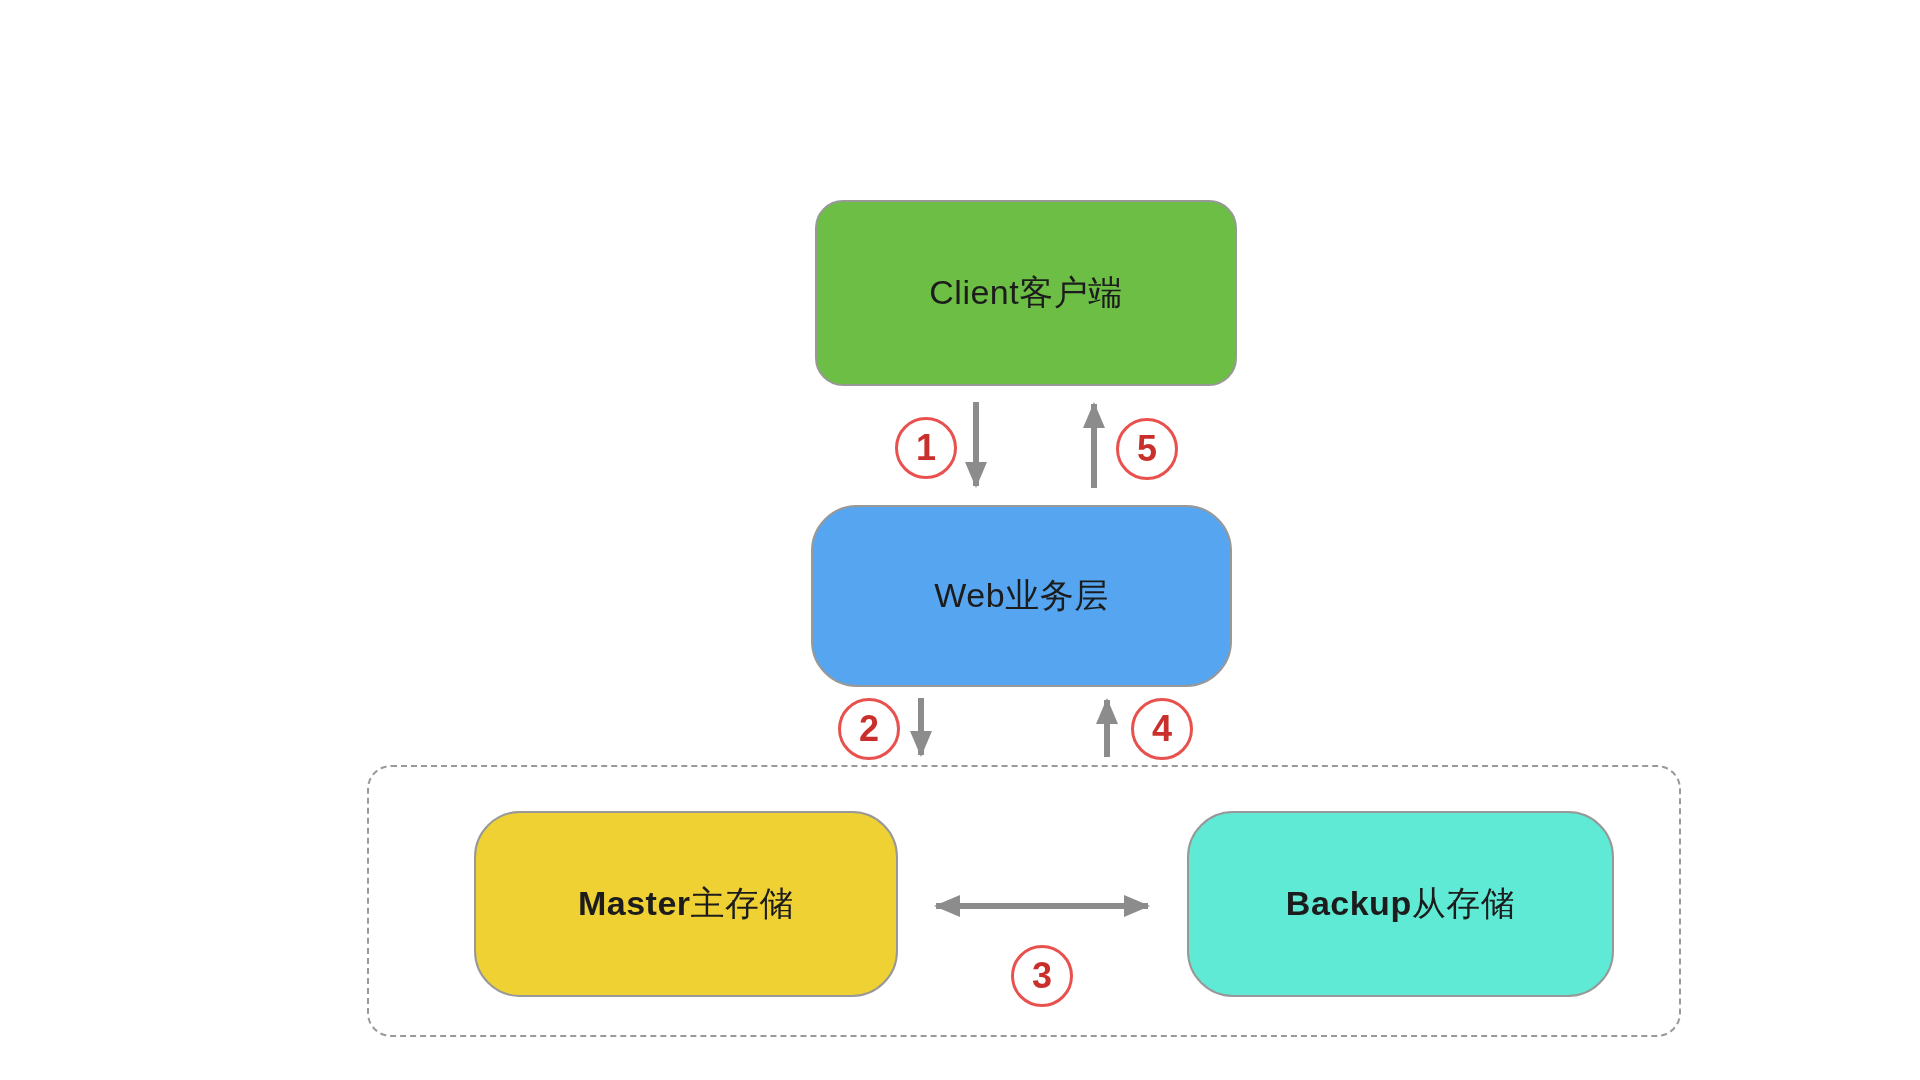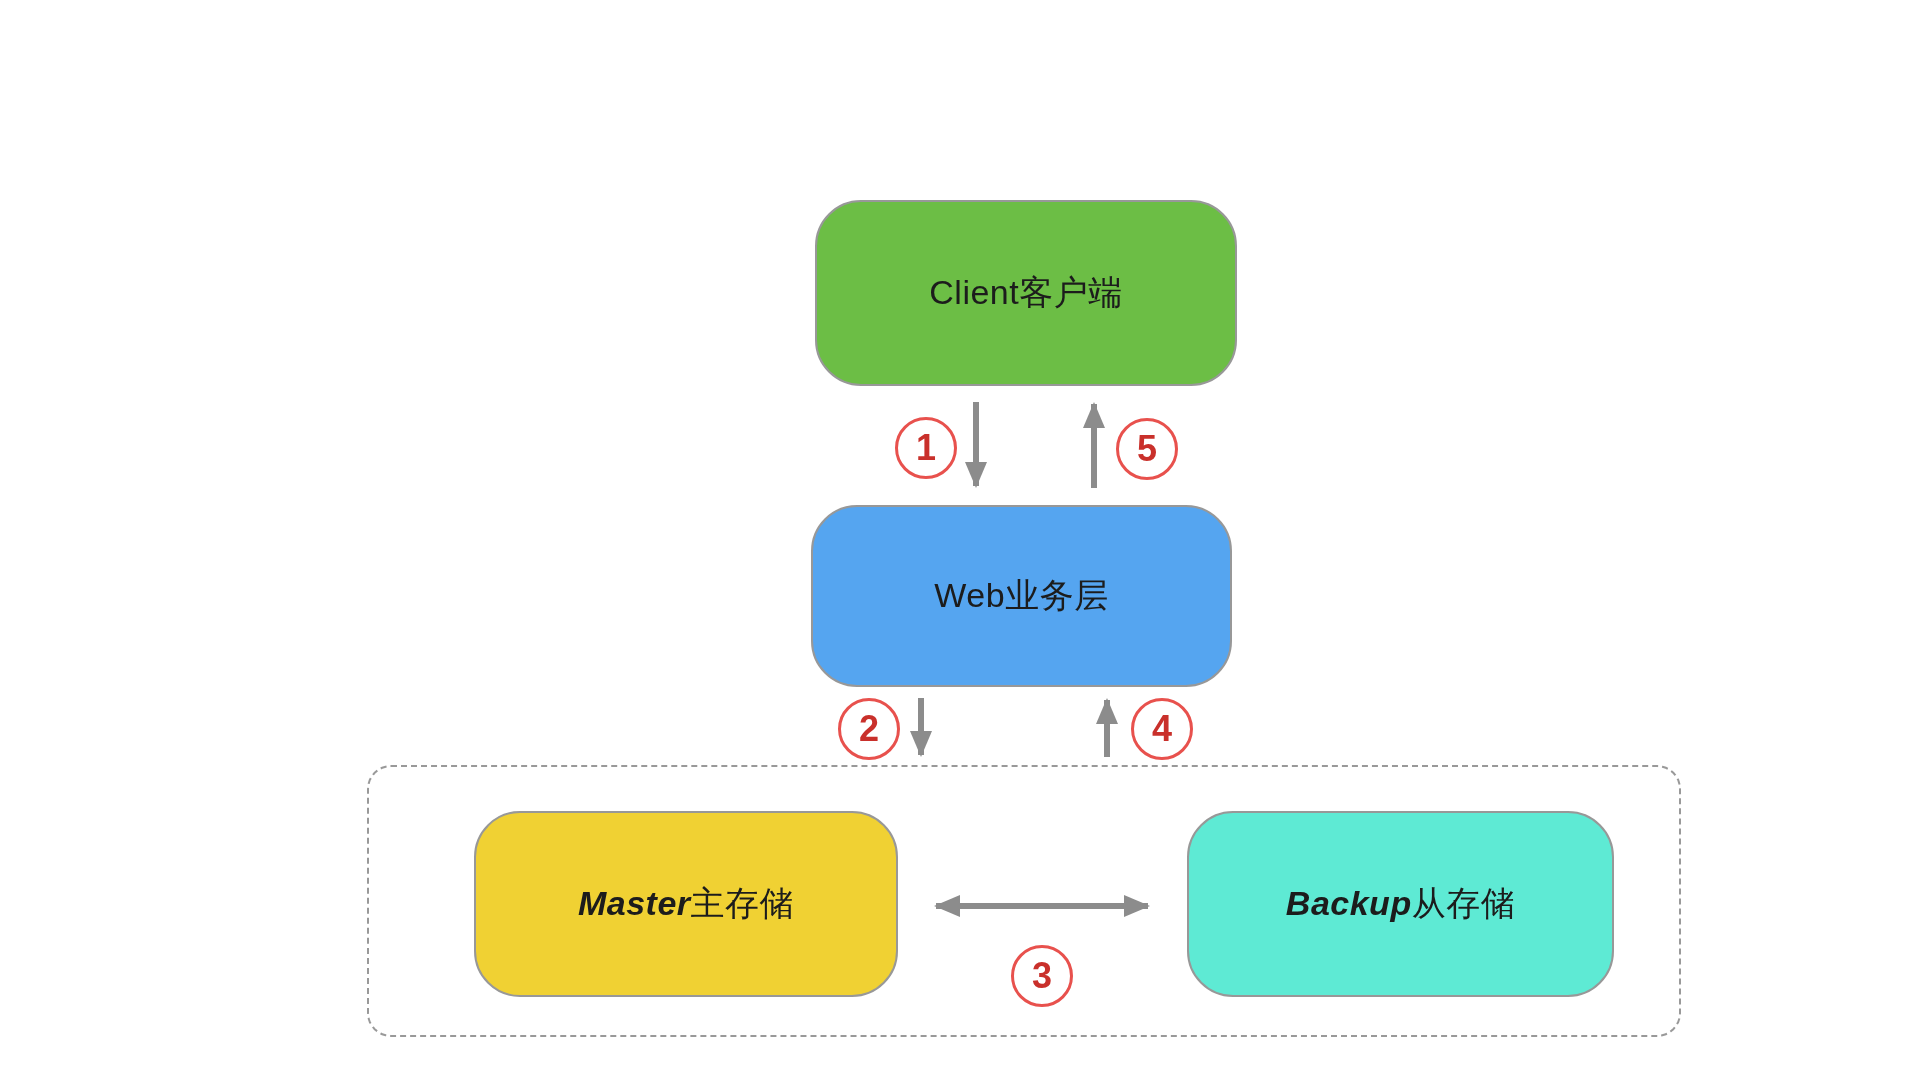--- a/index.html
+++ b/index.html
@@ -27,21 +27,20 @@
     justify-content: center;
   }
   .node-label {
     font-size: 34px;
     color: #1c1c1c;
     white-space: nowrap;
     letter-spacing: 0.5px;
   }
   .node-label .en {
     font-weight: 700;
-    font-style: italic;
   }
   .node-client { left: 815px; top: 200px; width: 422px; height: 186px; background: #6cbe45; }
   .node-web    { left: 811px; top: 505px; width: 421px; height: 182px; background: #55a5f0; }
   .node-master { left: 474px; top: 811px; width: 424px; height: 186px; background: #f0d133; }
   .node-backup { left: 1187px; top: 811px; width: 427px; height: 186px; background: #dcddde; }
   .storage-group {
     position: absolute;
     left: 367px;
     top: 765px;
     width: 1314px;
@@ -83,21 +82,21 @@
   .badge-4 { left: 1131px; top: 698px; }
   .badge-3 { left: 1011px; top: 945px; }
 </style>
 </head>
 <body>
 
 <div class="canvas">
 
   <div class="storage-group"></div>
 
-  <div class="node node-client" style="background-color: rgb(108, 190, 69);">
+  <div class="node node-client" style="background-color: rgb(108, 190, 69); border-radius: 28px;">
     <span class="node-label">Client客户端</span>
   </div>
 
   <div class="node node-web" style="background-color: rgb(85, 165, 240);">
     <span class="node-label">Web业务层</span>
   </div>
 
   <div class="node node-master" style="background-color: rgb(240, 209, 51);">
     <span class="node-label"><span class="en">Master</span><span>主存储</span></span>
   </div>

